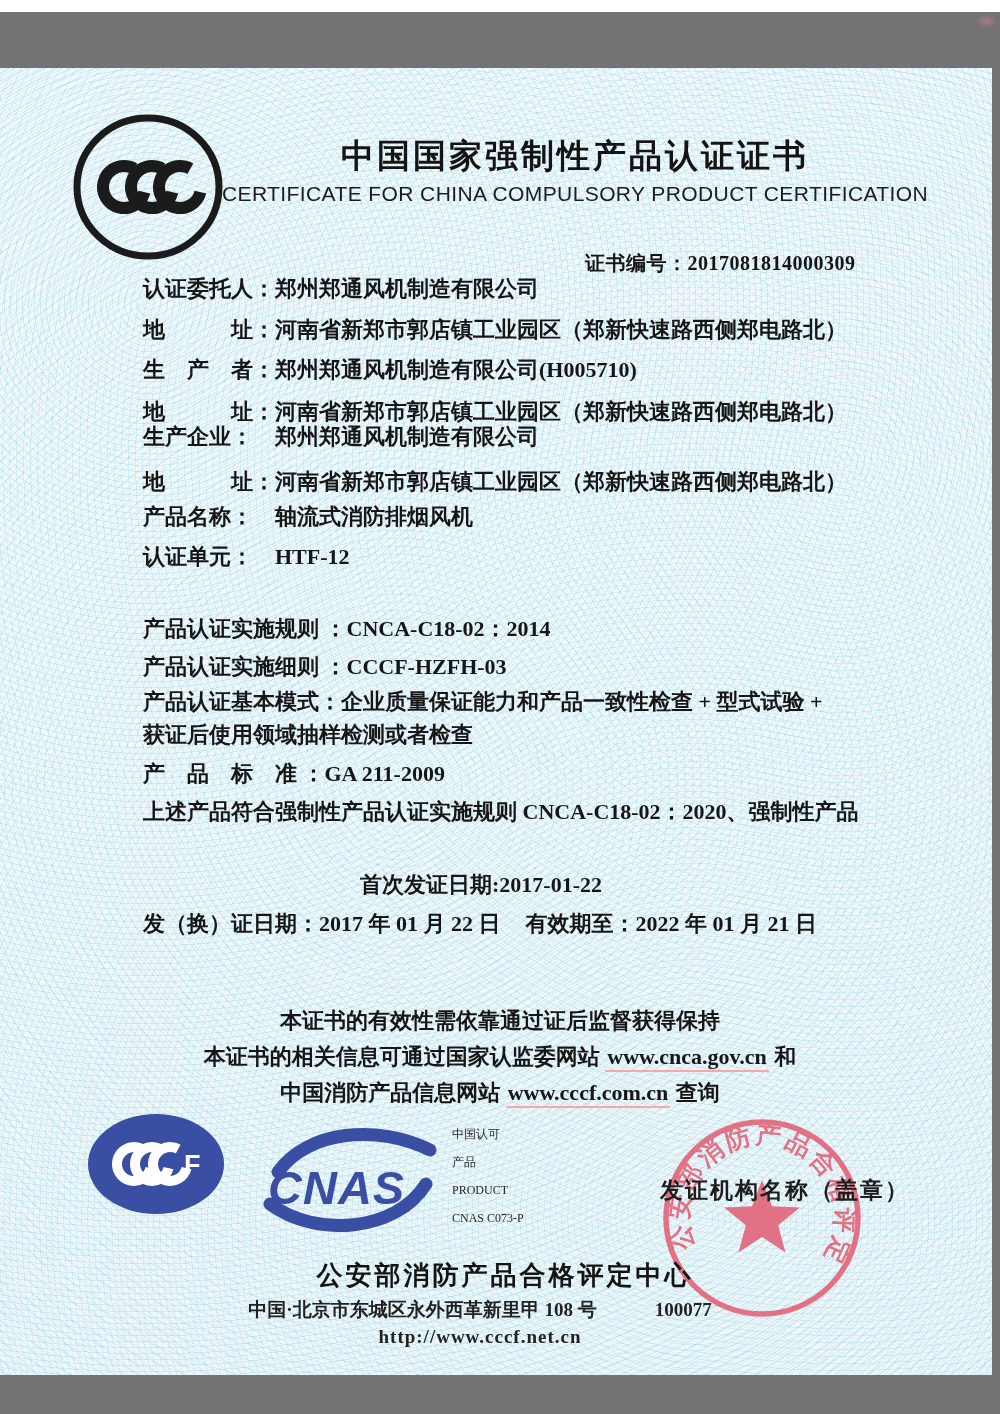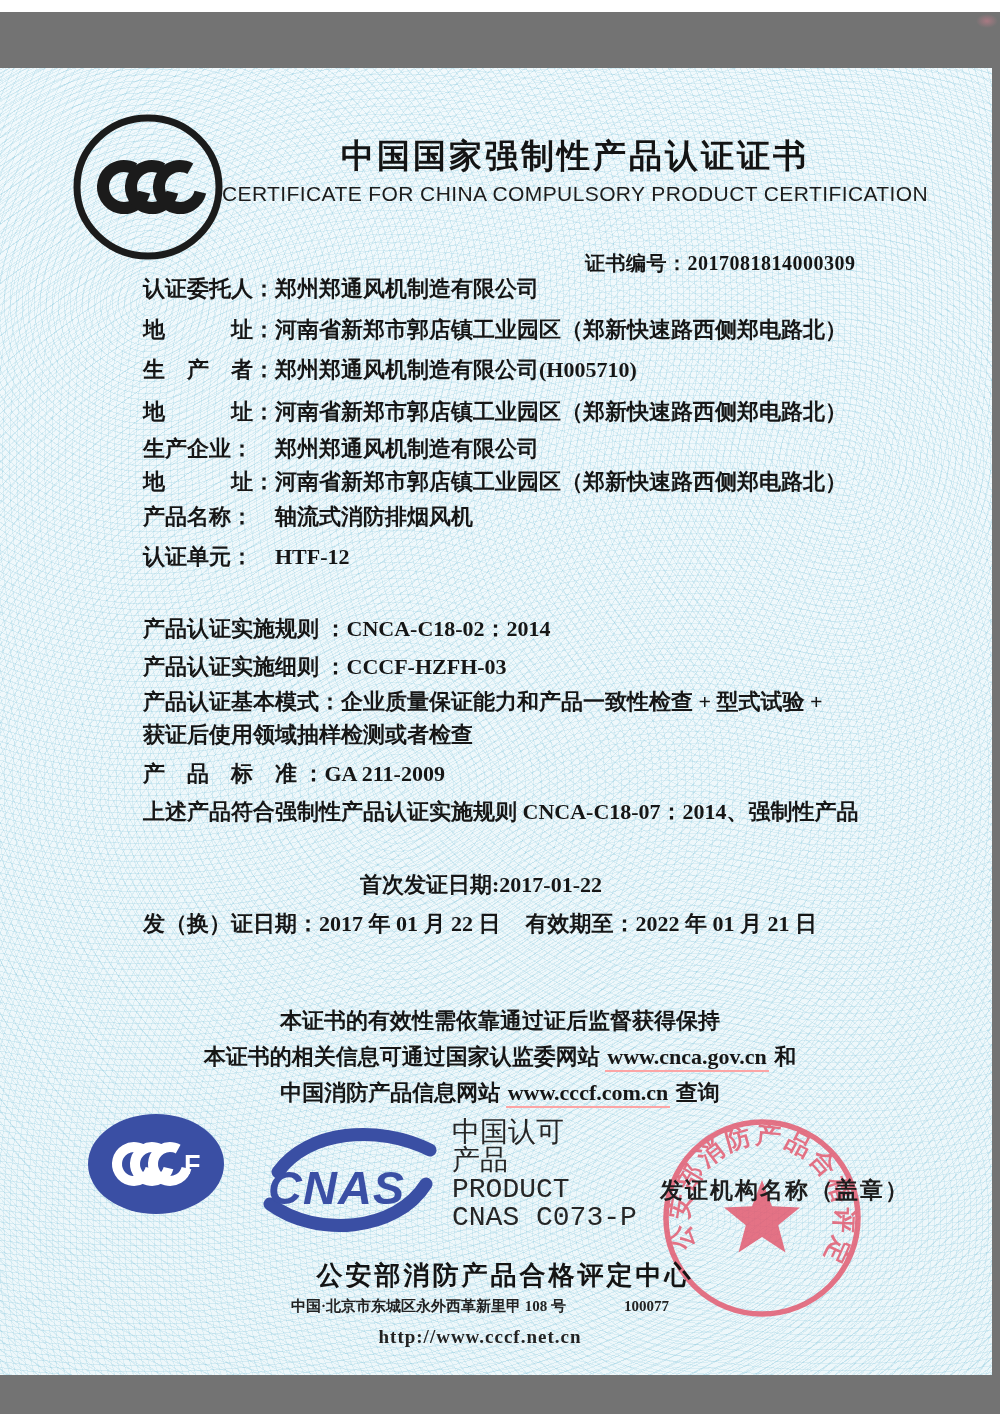--- a/index.html
+++ b/index.html
@@ -44,36 +44,36 @@
   .row { position:absolute; left:143px; font-size:22px; font-weight:600; white-space:nowrap; color:#161616; }
   .row .lbl  { display:inline-block; }
   .row .lblA { display:inline-block; min-width:132px; }
   .row .val  { display:inline-block; }
   .gap25 { display:inline-block; width:25px; }
   
   .notice { position:absolute; left:0; width:1000px; text-align:center; font-size:22px; font-weight:700; color:#161616; }
   .ulink { border-bottom:2px solid #fca5a5; padding:0 2px 1px 2px; font-weight:600; }
   
   .accred {
-    position:absolute; left:452px; top:1108px; font-size:28px; line-height:28px;
-    font-family:Liberation Mono, monospace; color:#262626; font-weight:500;
+    position:absolute; left:452px; top:1108px; font-size:12px; line-height:28px;
+    font-family:Liberation Serif, serif; color:#262626; font-weight:500;
   }
   .stamp-svg { position:absolute; left:656px; top:1100px; }
   .stamp-overlay {
     position:absolute; left:660px; top:1163px; width:250px; font-size:23px; font-weight:700;
     letter-spacing:2px; color:#1d1d1d; white-space:nowrap;
   }
   
   .issuer {
     position:absolute; left:0; top:1246px; width:1010px; text-align:center;
     font-size:26px; font-weight:700; letter-spacing:3px; color:#141414;
   }
   .addr-line {
     position:absolute; left:0; top:1285px; width:960px; text-align:center;
-    font-size:15px; font-weight:600; color:#222;
+    font-size:19px; font-weight:600; color:#222;
   }
   .addr-gap { display:inline-block; width:58px; }
   .site {
     position:absolute; left:0; top:1314px; width:960px; text-align:center;
     font-size:19px; font-weight:600; letter-spacing:1px; color:#222;
   }
 </style>
 </head>
 <body>
 
@@ -101,21 +101,21 @@
   </div>
   <div class="row" style="top:303px">
     <span class="lblA">地　　　址：</span><span class="val">河南省新郑市郭店镇工业园区（郑新快速路西侧郑电路北）</span>
   </div>
   <div class="row" style="top:343px">
     <span class="lblA">生　产　者：</span><span class="val">郑州郑通风机制造有限公司(H005710)</span>
   </div>
   <div class="row" style="top:385px">
     <span class="lblA">地　　　址：</span><span class="val">河南省新郑市郭店镇工业园区（郑新快速路西侧郑电路北）</span>
   </div>
-  <div class="row" style="top:422px">
+  <div class="row" style="top:410px">
     <span class="lblA">生产企业：</span><span class="val">郑州郑通风机制造有限公司</span>
   </div>
   <div class="row" style="top:455px">
     <span class="lblA">地　　　址：</span><span class="val">河南省新郑市郭店镇工业园区（郑新快速路西侧郑电路北）</span>
   </div>
   <div class="row" style="top:490px">
     <span class="lblA">产品名称：</span><span class="val">轴流式消防排烟风机</span>
   </div>
   <div class="row" style="top:530px">
     <span class="lblA">认证单元：</span><span class="val">HTF-12</span>
@@ -129,21 +129,21 @@
   <div class="row" style="top:675px">
     <span class="lbl">产品认证基本模式：</span><span class="val">企业质量保证能力和产品一致性检查 + 型式试验 +</span>
   </div>
   <div class="row" style="top:708px">
     <span>获证后使用领域抽样检测或者检查</span>
   </div>
   <div class="row" style="top:747px">
     <span class="lbl">产　品　标　准 ：</span><span class="val">GA 211-2009</span>
   </div>
   <div class="row" style="top:785px">
-    <span>上述产品符合强制性产品认证实施规则 CNCA-C18-07：2014、强制性产品</span>
+    <span>上述产品符合强制性产品认证实施规则 CNCA-C18-02：2020、强制性产品</span>
   </div>
   <div class="row" style="top:858px; left:360px">
     <span>首次发证日期:2017-01-22</span>
   </div>
   <div class="row" style="top:897px">
     <span>发（换）证日期：2017 年 01 月 22 日</span><span class="gap25"></span><span>有效期至：2022 年 01 月 21 日</span>
   </div>
 
   <div class="notice" style="top:994px">
     <span>本证书的有效性需依靠通过证后监督获得保持</span>

